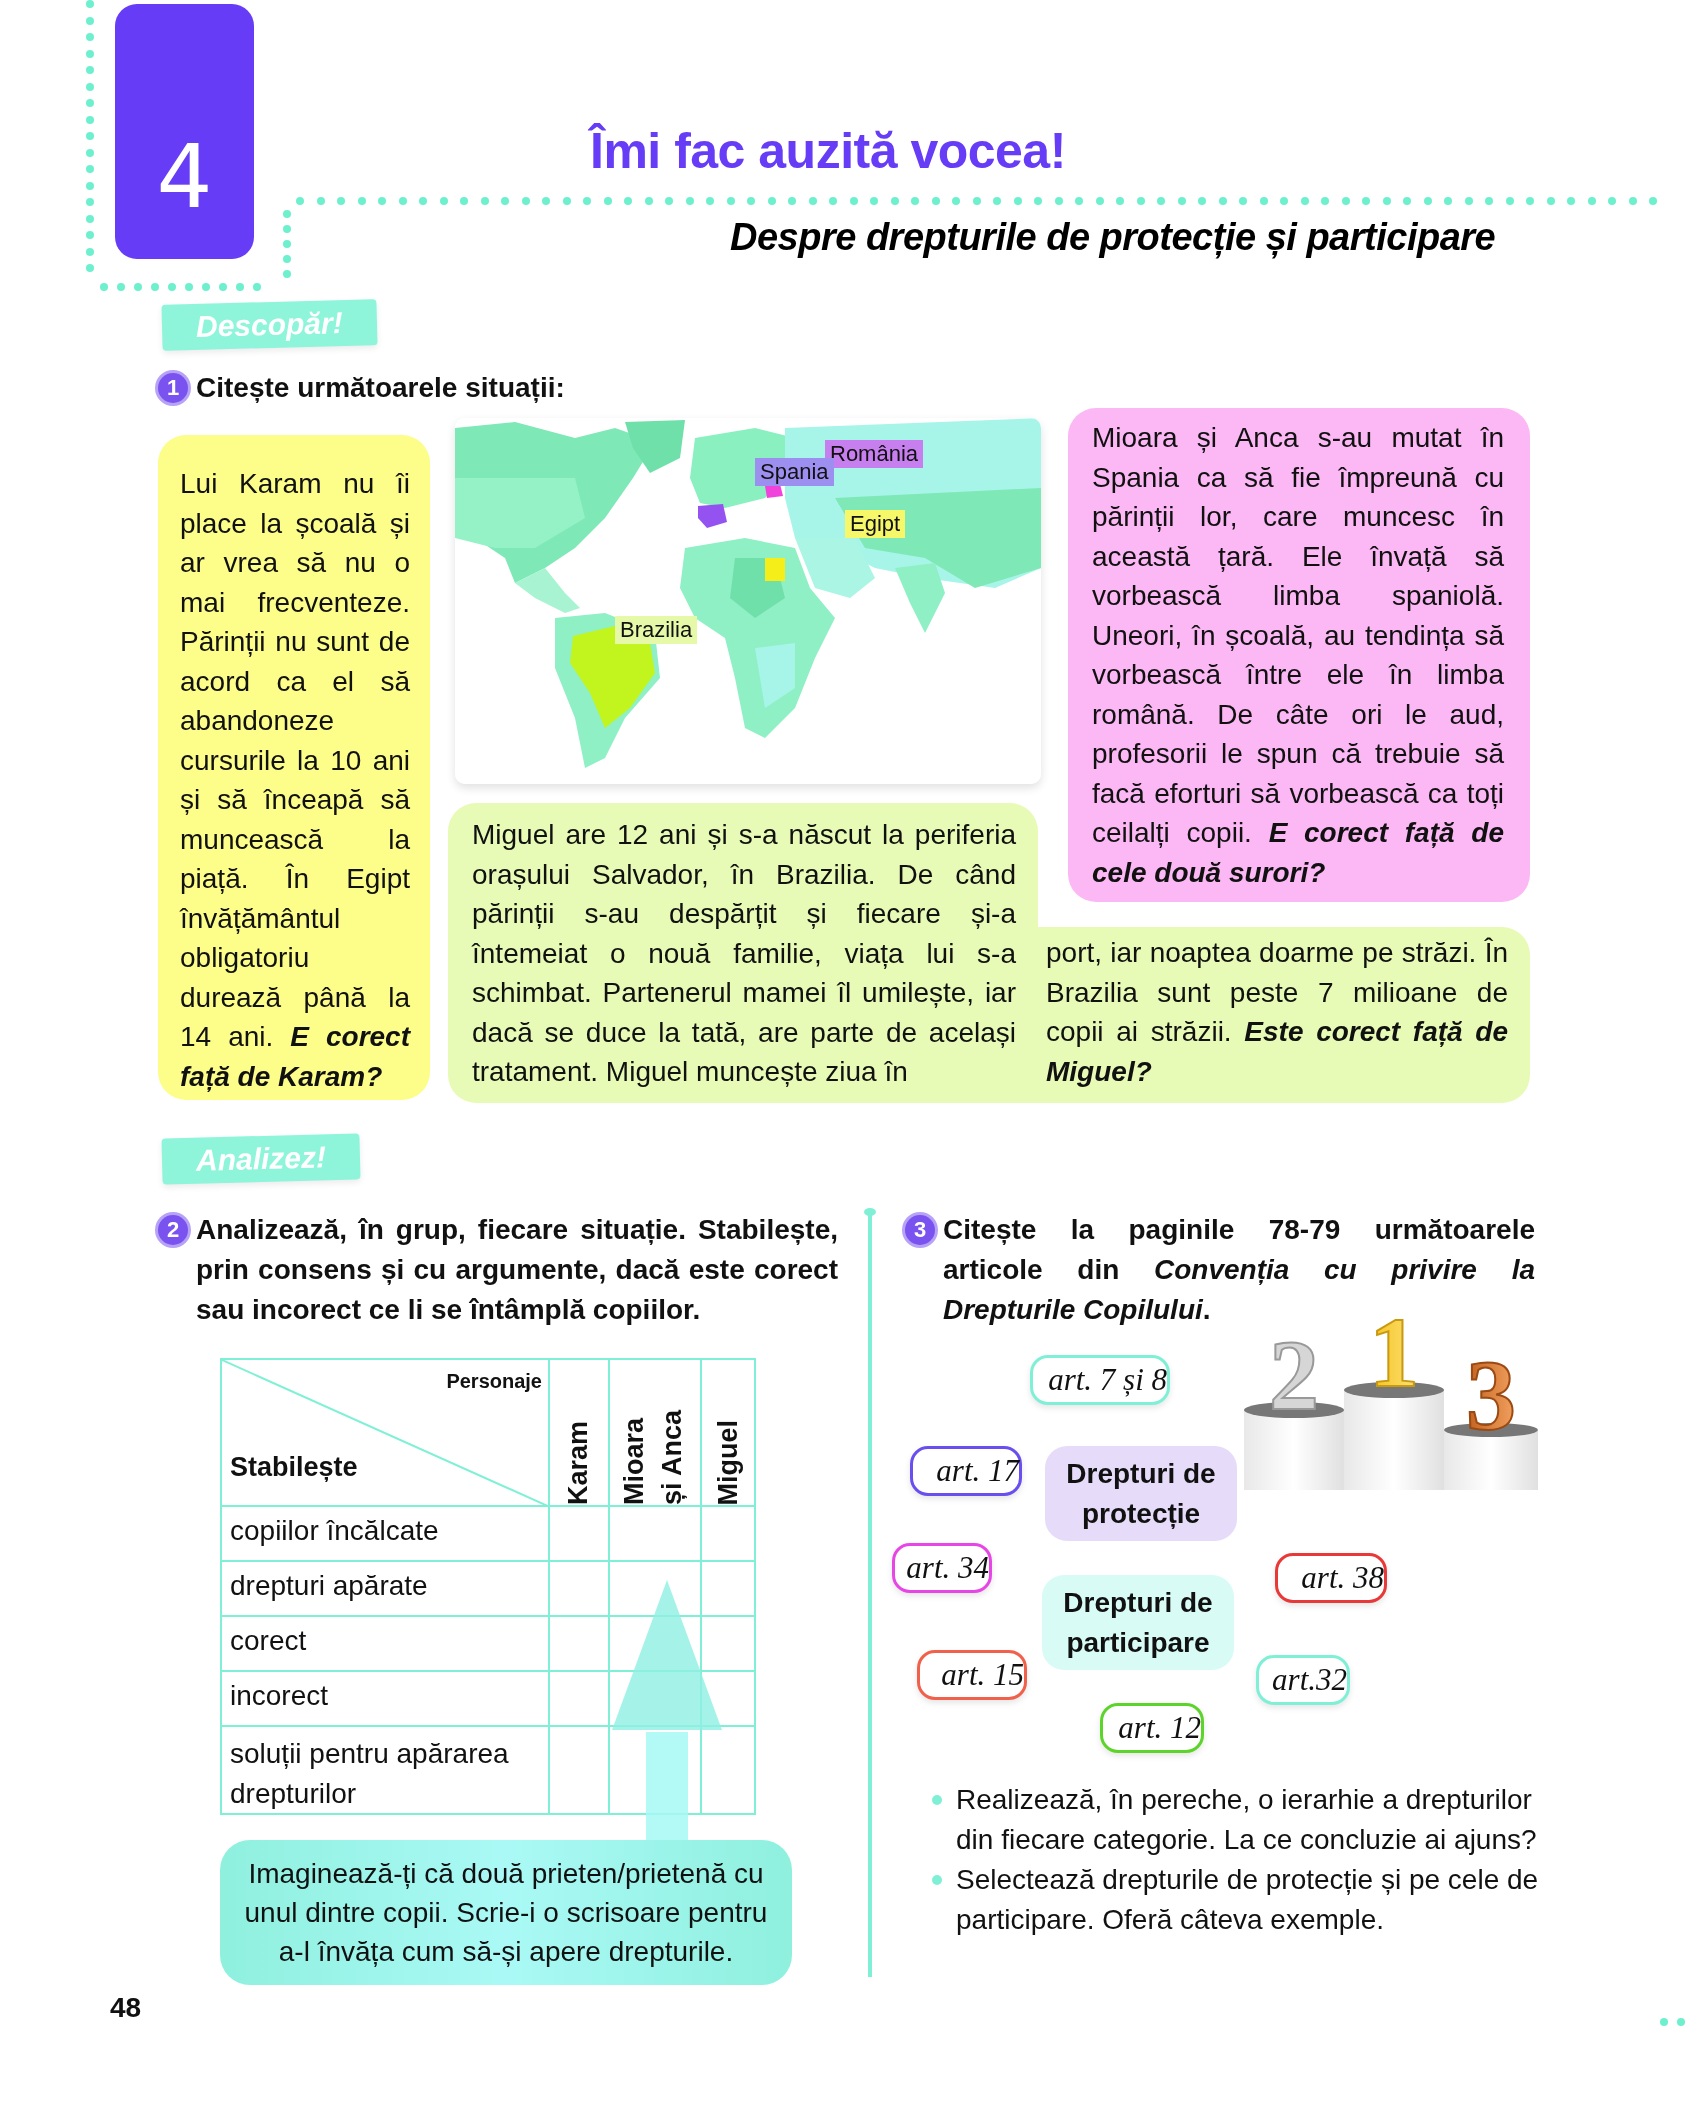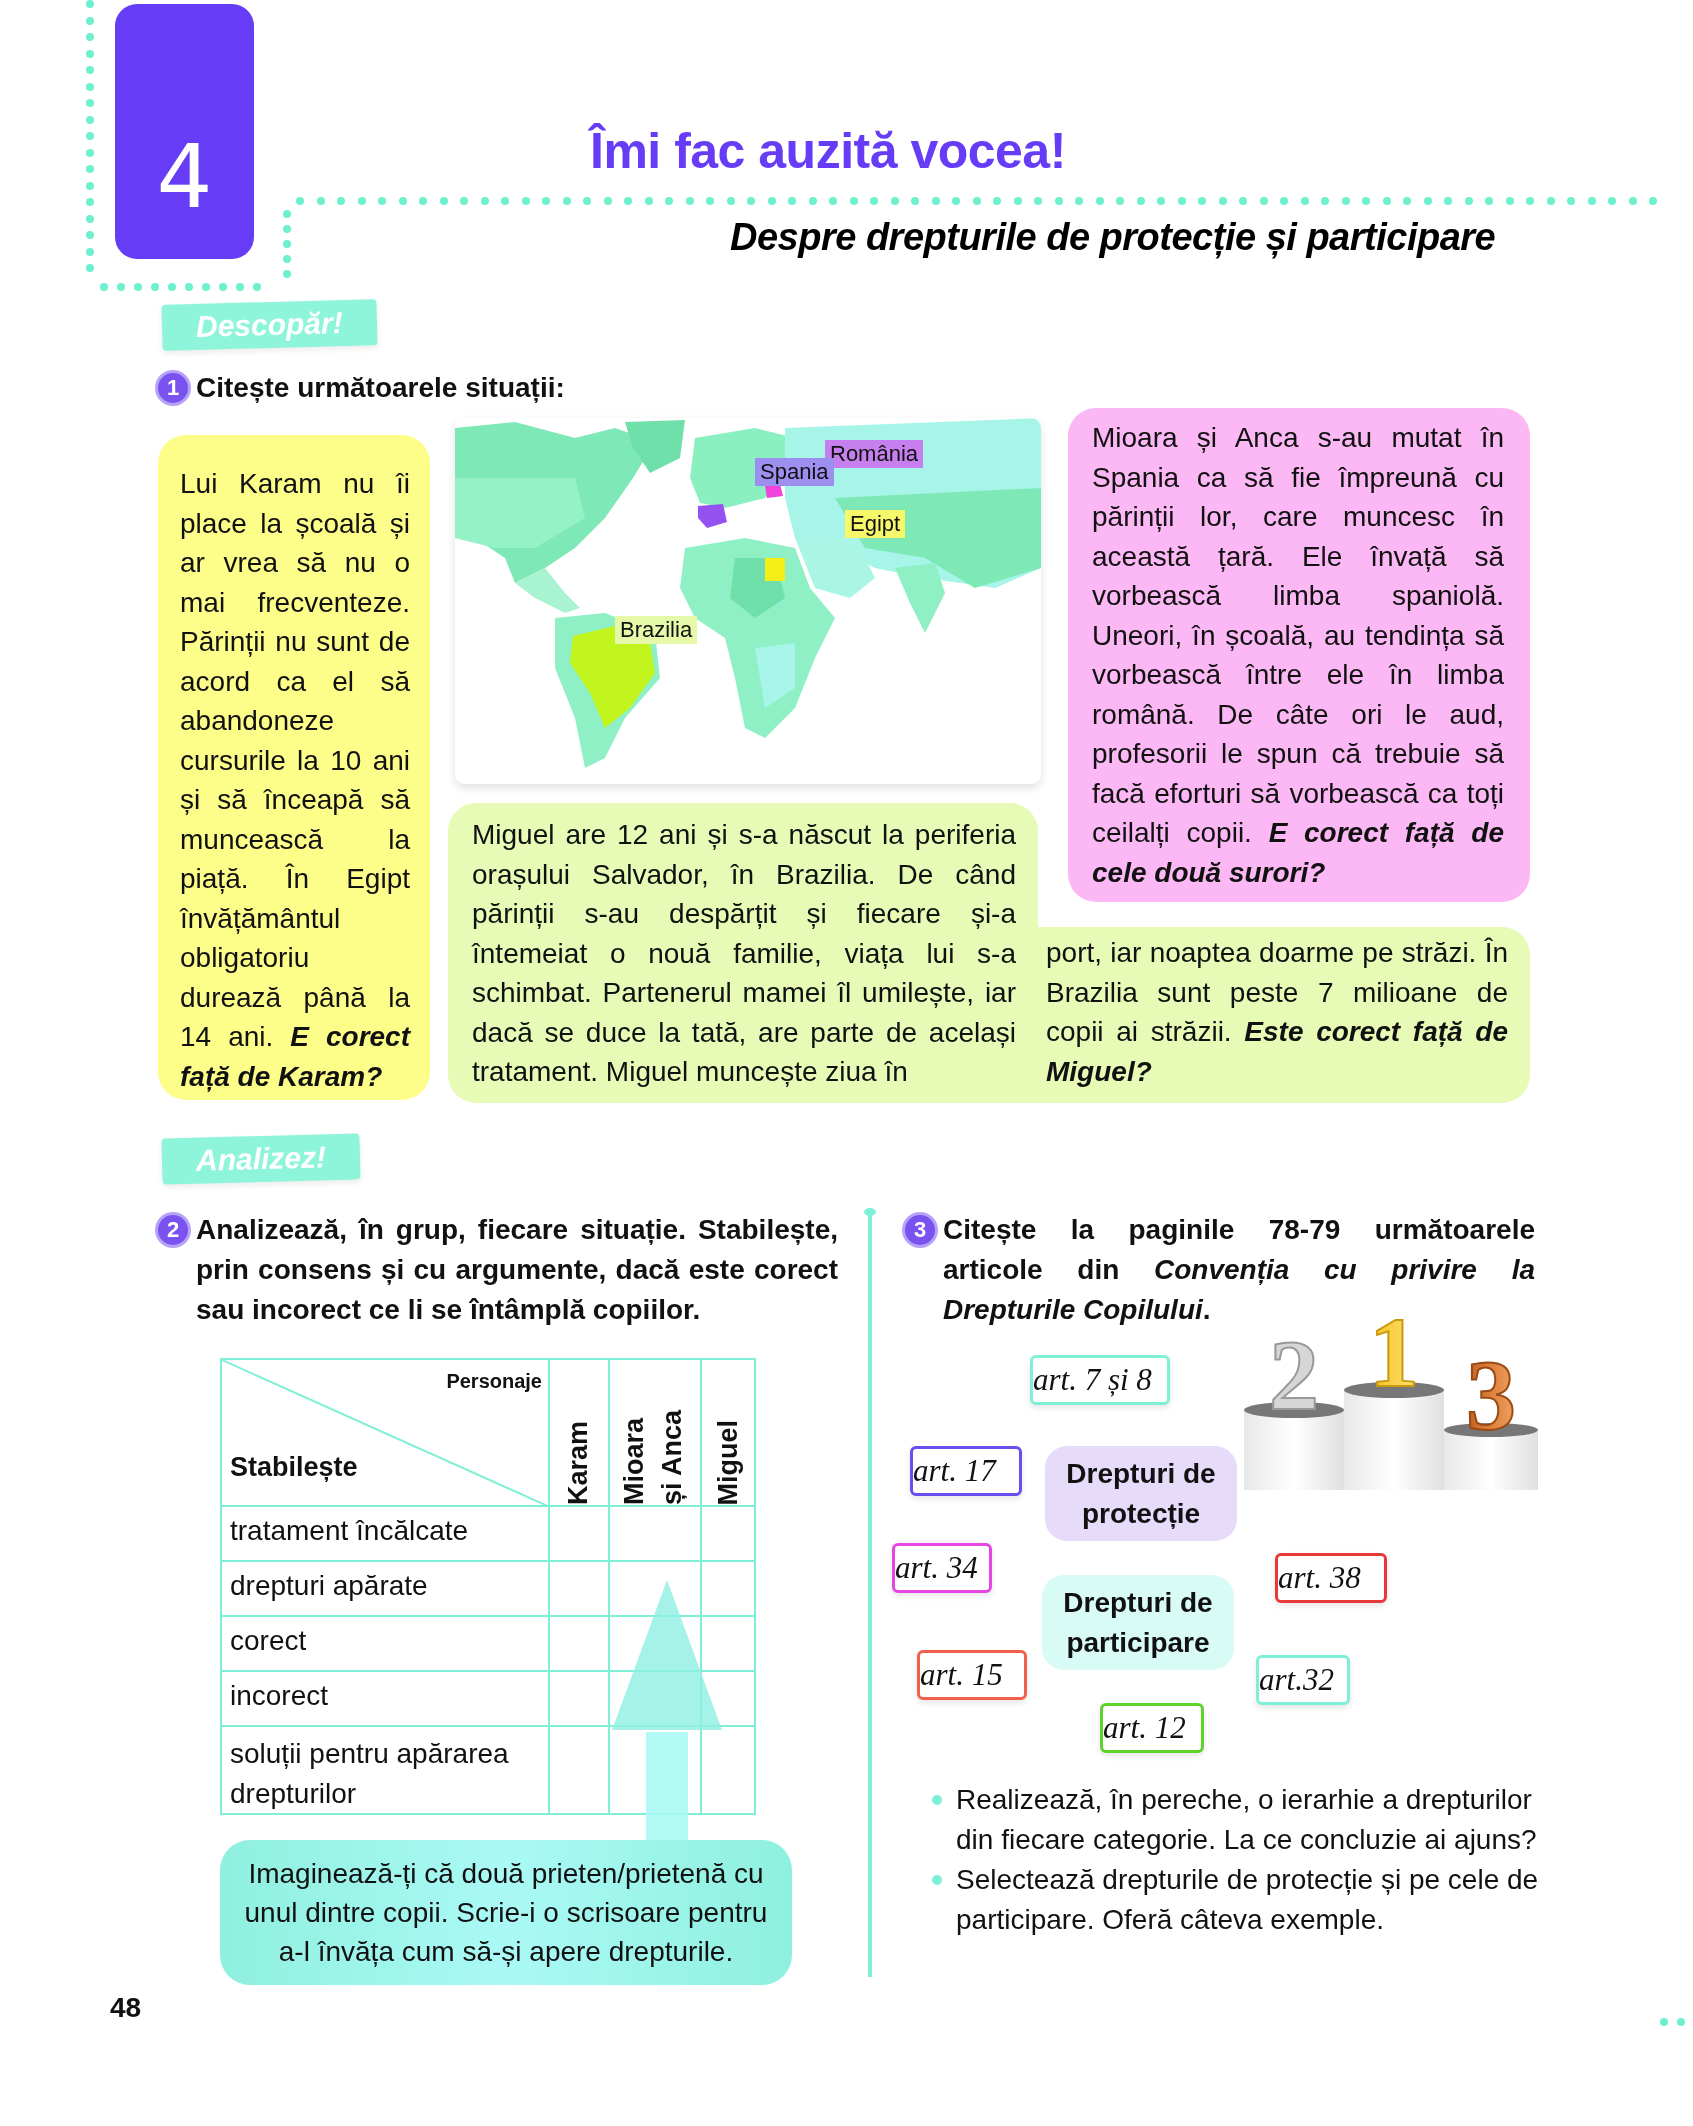--- a/index.html
+++ b/index.html
@@ -37,22 +37,22 @@
 
   .map { left:455px; top:418px; width:586px; height:366px; background:#ffffff; border-radius:10px;
          box-shadow:0 4px 10px rgba(0,0,0,0.12); overflow:hidden; }
   .map-label { position:absolute; font-size:22px; padding:1px 5px; color:#111; }
   .cell-line { position:absolute; background:#7ff0d6; }
 
   .note-box { left:220px; top:1840px; width:572px; height:145px; border-radius:30px;
               background:linear-gradient(90deg,#8ff0de,#aaf9f6 50%,#8ff0de); text-align:center;
               font-size:28px; line-height:39px; padding-top:14px; box-sizing:border-box; }
 
-  .art-box { position:absolute; background:#fff; border:3px solid; border-radius:6px;
-             font-family:"Liberation Serif", serif; font-style:italic; font-size:31px; text-align:left;
+  .art-box { position:absolute; background:#fff; border:3px solid; border-radius:18px;
+             font-family:"Liberation Serif", serif; font-style:italic; font-size:31px; text-align:right;
              box-shadow:0 3px 6px rgba(0,0,0,0.1); box-sizing:border-box; }
   .cat-box { position:absolute; border-radius:22px; font-weight:bold; font-size:28px; text-align:center;
              line-height:40px; box-sizing:border-box; }
 
   .bullets { left:930px; top:1780px; width:620px; font-size:28px; line-height:40px; }
   .bullet-item { position:relative; padding-left:26px; }
   .bullet-dot { position:absolute; left:2px; top:15px; width:10px; height:10px; border-radius:50%; background:#7ff0d6; }
 
   .divider { left:868px; top:1212px; width:4px; height:765px; background:#7ff0d6; }
   .page-number { left:110px; top:1992px; font-size:28px; font-weight:bold; }
@@ -155,21 +155,21 @@
   <div class="abs" style="left:326px; top:0; width:60px; height:145px; display:flex; align-items:flex-end; justify-content:center;">
     <span style="writing-mode:vertical-rl; transform:rotate(180deg); font-size:27px; font-weight:bold; padding-bottom:8px;">Karam</span>
   </div>
   <div class="abs" style="left:386px; top:0; width:92px; height:145px; display:flex; align-items:flex-end; justify-content:center;">
     <span style="writing-mode:vertical-rl; transform:rotate(180deg); font-size:27px; font-weight:bold; width:78px; height:100px; line-height:38px; padding-bottom:8px;">Mioara și Anca</span>
   </div>
   <div class="abs" style="left:478px; top:0; width:56px; height:145px; display:flex; align-items:flex-end; justify-content:center;">
     <span style="writing-mode:vertical-rl; transform:rotate(180deg); font-size:27px; font-weight:bold; padding-bottom:8px;">Miguel</span>
   </div>
 
-  <span class="abs" style="left:8px; top:155px; font-size:28px;">tratament încălcate</span>
+  <span class="abs" style="left:8px; top:155px; font-size:28px;">copiilor încălcate</span>
   <span class="abs" style="left:8px; top:210px; font-size:28px;">drepturi apărate</span>
   <span class="abs" style="left:8px; top:265px; font-size:28px;">corect</span>
   <span class="abs" style="left:8px; top:320px; font-size:28px;">incorect</span>
   <span class="abs" style="left:8px; top:374px; width:310px; font-size:28px; line-height:40px;">soluții pentru apărarea drepturilor</span>
 
   <svg class="abs" style="left:385px; top:220px;" width="120" height="300">
     <polygon points="60,0 115,150 5,150" fill="#8ff0e2" opacity="0.8"></polygon>
     <rect x="39" y="152" width="42" height="148" fill="#a6f8f4" opacity="0.85"></rect>
   </svg>
 </div>

